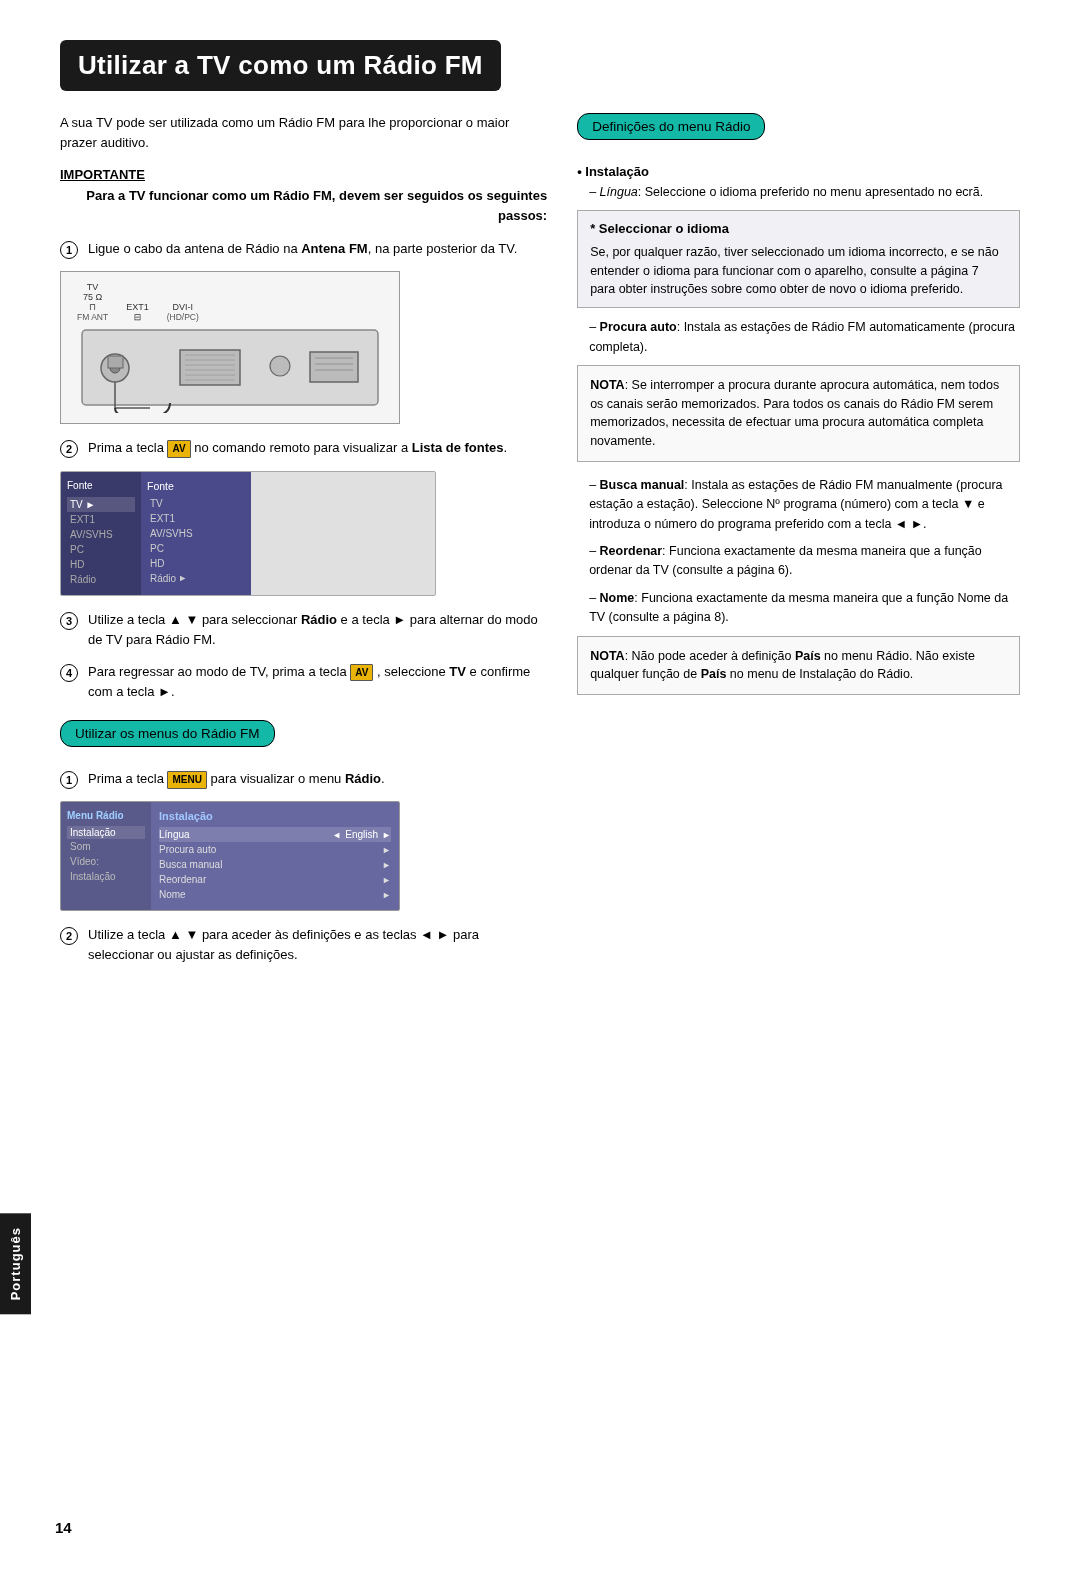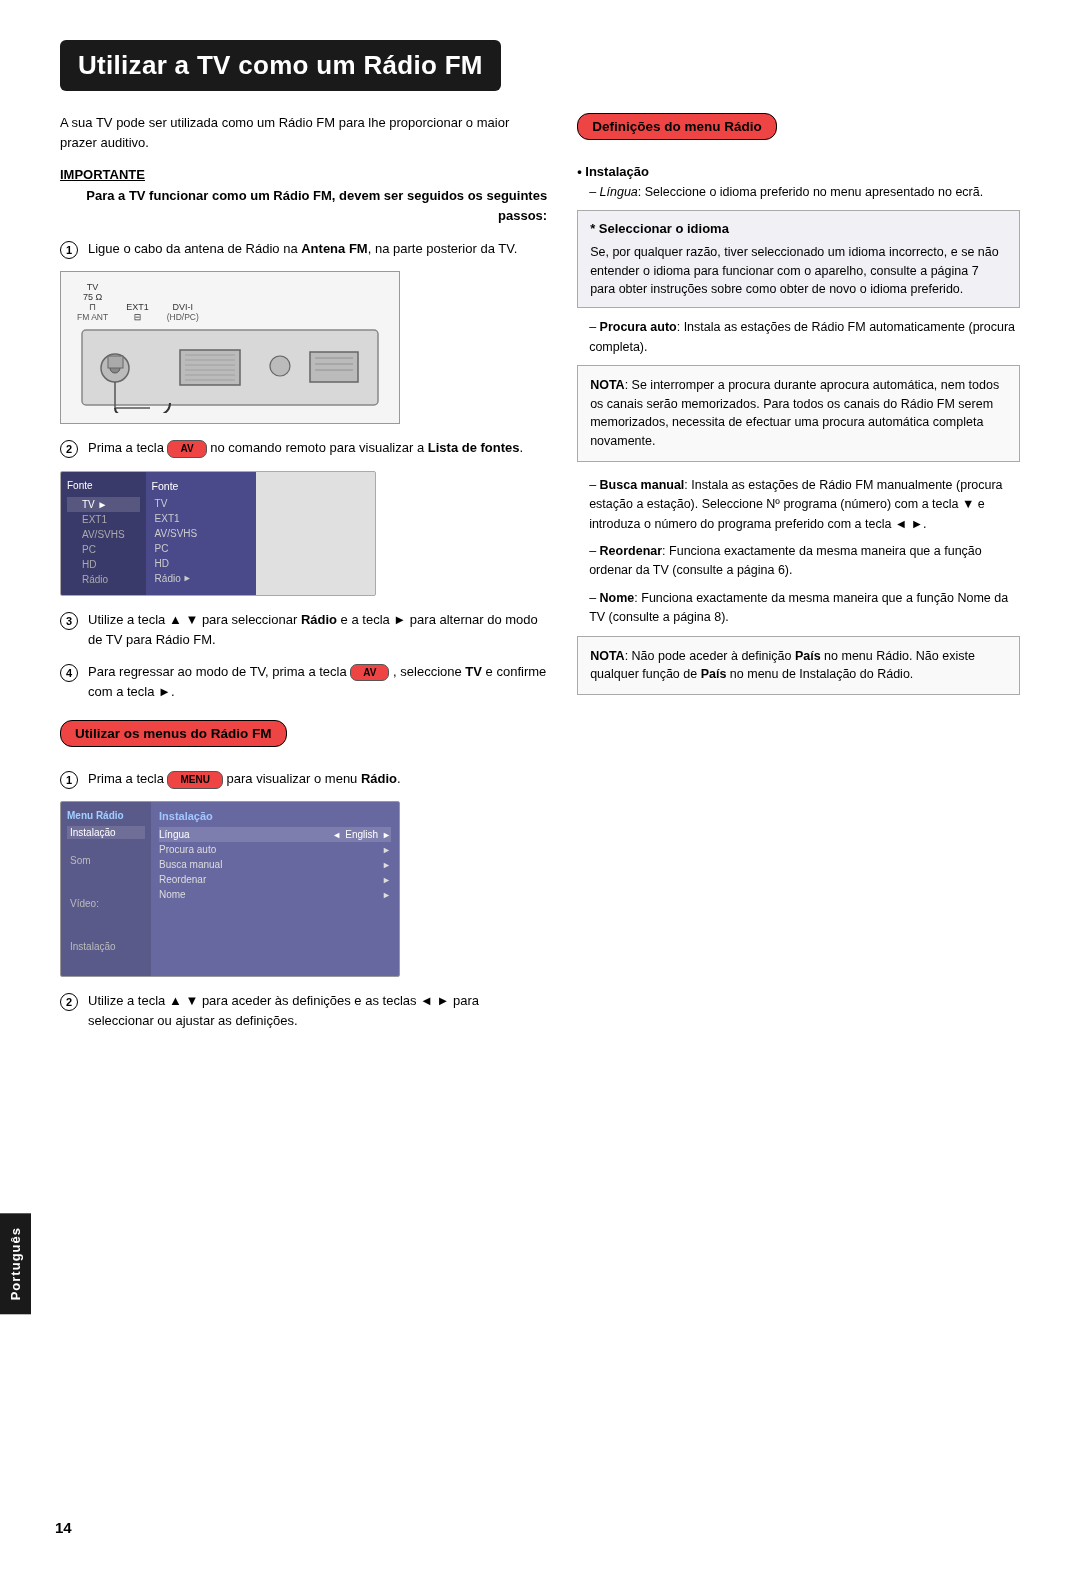--- a/index.html
+++ b/index.html
@@ -106,42 +106,42 @@
       white-space: nowrap;
     }
     .tv-port-group .port-sublabel {
       font-size: 8.5px;
       text-align: center;
       color: #555;
       white-space: nowrap;
     }
     
     .menu-screenshot {
-      width: 316px;
+      width: 376px;
       border: 1px solid #aaa;
       background: #e0e0e0;
       margin: 12px 0 14px 0;
       display: flex;
       overflow: hidden;
       border-radius: 2px;
     }
     .menu-col1 {
       background: #3a3a6a;
       color: #ccc;
       min-width: 80px;
       padding: 8px 6px;
       font-size: 11px;
     }
     .menu-col1-title {
       color: #fff;
       font-size: 10px;
       margin-bottom: 6px;
     }
     .menu-col1-item {
-      padding: 2px 15px;
+      padding: 2px 3px;
       font-size: 10px;
       color: #aaa;
     }
     .menu-col1-item.selected {
       color: #fff;
       background: rgba(255,255,255,0.15);
     }
     .menu-col2 {
       background: #4a4a8a;
       color: #eee;
@@ -163,25 +163,25 @@
     }
     .menu-col2-item .arrow {
       font-size: 9px;
       margin-left: 2px;
     }
     
     .section-title-box {
       border: 1.5px solid #000;
       border-radius: 12px;
       padding: 5px 14px;
-      font-weight: bold;
+      font-weight: normal;
       font-size: 13.5px;
       display: inline-block;
       margin-bottom: 12px;
-      background: #ef4444;
+      background: #14b8a6;
     }
     
     .note-box {
       border: 1px solid #aaa;
       background: #f9f9f9;
       padding: 10px 12px;
       font-size: 12.5px;
       line-height: 1.5;
       margin-bottom: 14px;
     }
@@ -267,24 +267,24 @@
       margin-right: 4px;
       flex-shrink: 0;
       margin-top: 2px;
     }
     
     .key-icon {
       display: inline-flex;
       align-items: center;
       justify-content: center;
       border: 1px solid #555;
-      border-radius: 7px;
-      padding: 0 12px;
-      font-size: 10px;
-      background: #ef4444;
+      border-radius: 1px;
+      padding: 0 4px;
+      font-size: 10px;
+      background: #eab308;
       font-weight: bold;
     }
     
     .menu2-screenshot {
       width: 340px;
       display: flex;
       border: 1px solid #999;
       background: #d0d0d8;
       margin: 10px 0 14px 0;
       overflow: hidden;
@@ -297,21 +297,21 @@
       padding: 8px 6px;
       font-size: 10px;
     }
     .menu2-col1-title {
       color: #a0d0ff;
       font-size: 10px;
       margin-bottom: 5px;
       font-weight: bold;
     }
     .menu2-col1-item {
-      padding: 16px 3px;
+      padding: 2px 3px;
       color: #bbb;
       font-size: 10px;
     }
     .menu2-col2 {
       background: #6868a0;
       color: #eee;
       flex: 1;
       padding: 8px 8px;
       font-size: 10px;
     }

